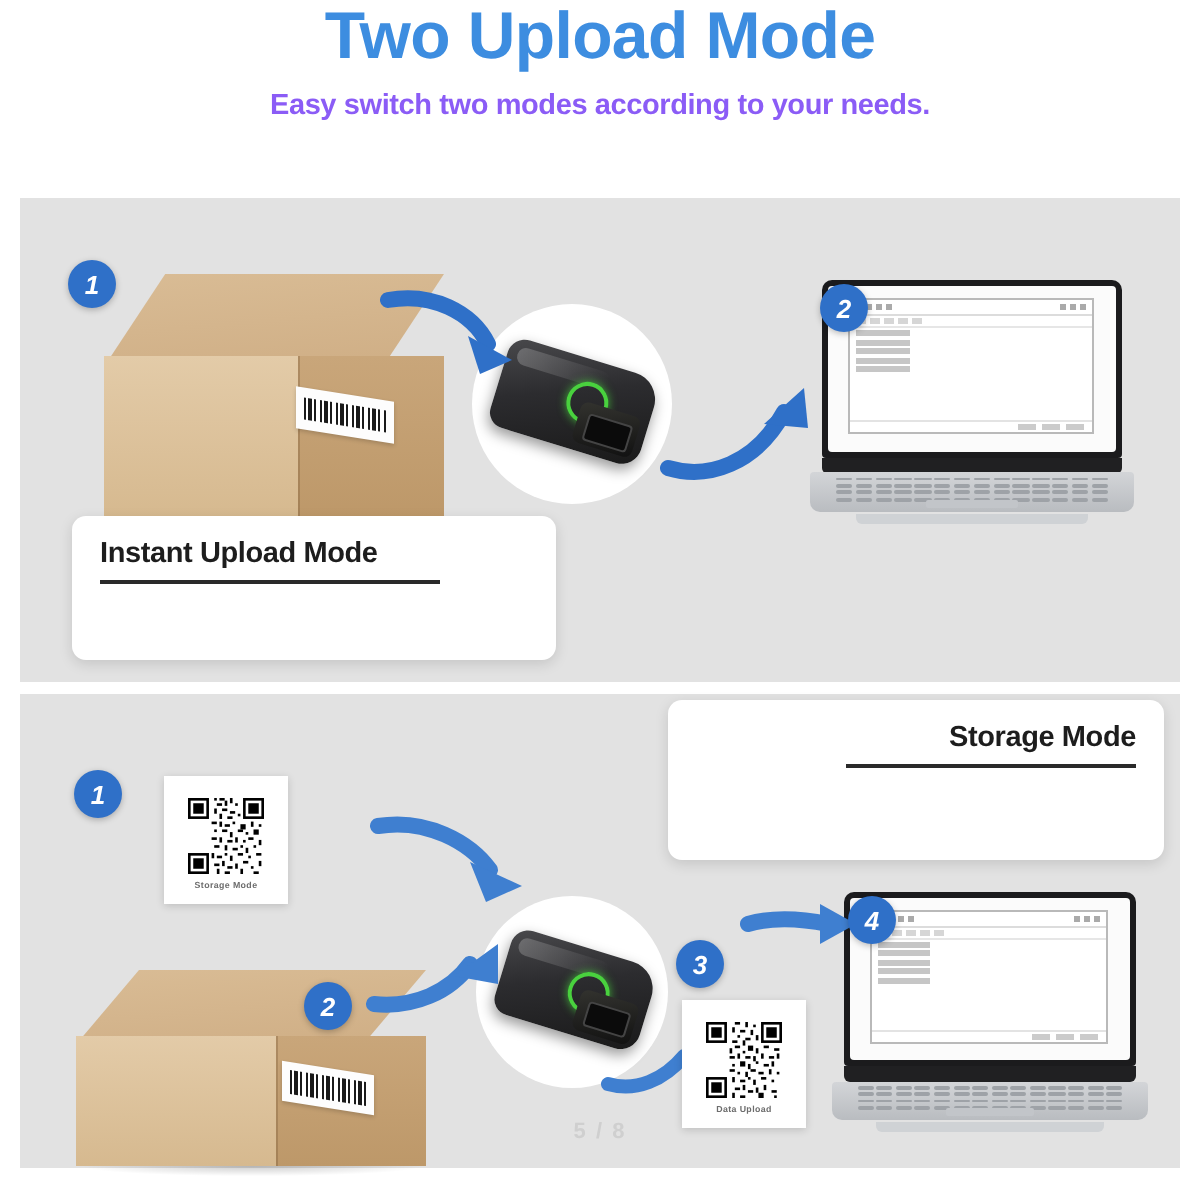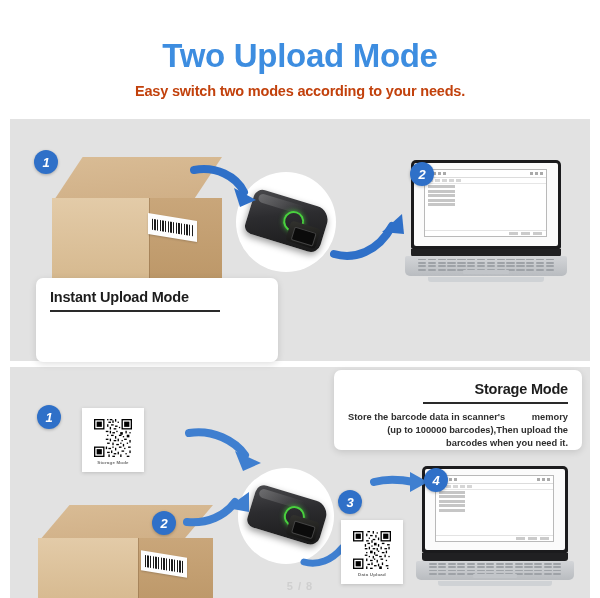--- a/index.html
+++ b/index.html
@@ -6,27 +6,27 @@
   body{
     width:600px;height:598px;
     background:#ffffff;
     font-family:"Liberation Sans", sans-serif;
     overflow:hidden;
     position:relative;
   }
   .page{position:relative;width:600px;height:598px;}
 
   
-  .header{padding-top:18px;text-align:center;margin-top:20px;}
+  .header{text-align:center;}
   .main-title{
     font-size:33px;font-weight:bold;color:#3d8de0;
     letter-spacing:-.3px;line-height:1.1;margin:0;
   }
   .subtitle{
-    font-size:14.5px;font-weight:bold;color:#c2410c;
+    font-size:14.5px;font-weight:bold;color:#8b5cf6;
     margin:9px 0 0 0;letter-spacing:-.2px;
   }
 
   
   .panel{
     position:absolute;left:10px;width:580px;
     background:#e2e2e2;
   }
   #panel-top{top:99px;height:242px;}
   #panel-bottom{top:347px;height:237px;}
@@ -177,21 +177,21 @@
   }
   .card h3{
     margin:0 0 5px 0;font-size:14.5px;font-weight:bold;color:#1d1d1d;
     letter-spacing:-.2px;
   }
   .card .rule{height:1.5px;background:#2a2a2a;margin-bottom:7px;}
   .card p{
     margin:0;font-size:9.3px;font-weight:bold;color:#2e2e2e;
     line-height:1.42;
   }
-  #card-instant{left:36px;top:258px;width:242px;height:84px;}
+  #card-instant{left:36px;top:258px;width:242px;height:72px;}
   #card-instant .rule{width:170px;}
   #card-storage{left:334px;top:350px;width:248px;height:80px;text-align:right;}
   #card-storage .rule{width:145px;margin-left:auto;}
   #card-storage p{text-align:right;}
   #card-storage .line1{display:flex;justify-content:space-between;}
 
   
   .qrcard{
     position:absolute;background:#fff;z-index:15;
     box-shadow:0 1px 4px rgba(0,0,0,.16);
@@ -374,28 +374,20 @@
   <div class="card" id="card-instant">
     <h3>Instant Upload Mode</h3>
     <div class="rule"></div>
   </div>
 
   <div class="panel" id="panel-bottom"></div>
 
   <div class="card" id="card-storage">
     <h3>Storage Mode</h3>
     <div class="rule"></div>
-    <p>
-      <span class="line1">
-        <span>Store the barcode data in scanner's</span>
-        <span>memory</span>
-      </span>
-      <span style="display:block">(up to 100000 barcodes),Then upload the</span>
-      <span style="display:block">barcodes when you need it.</span>
-    </p>
   </div>
 
   <div class="badge" style="left:37px;top:385px;">1</div>
 
   <div class="qrcard" id="qr-storage">
     <svg class="qr" viewBox="0 0 29 29">
       <rect width="29" height="29" fill="#fff"></rect>
       <g fill="#000">
         <path d="M0 0h8v8H0z"></path>
           <path d="M1 1h6v6H1z" fill="#fff"></path>

